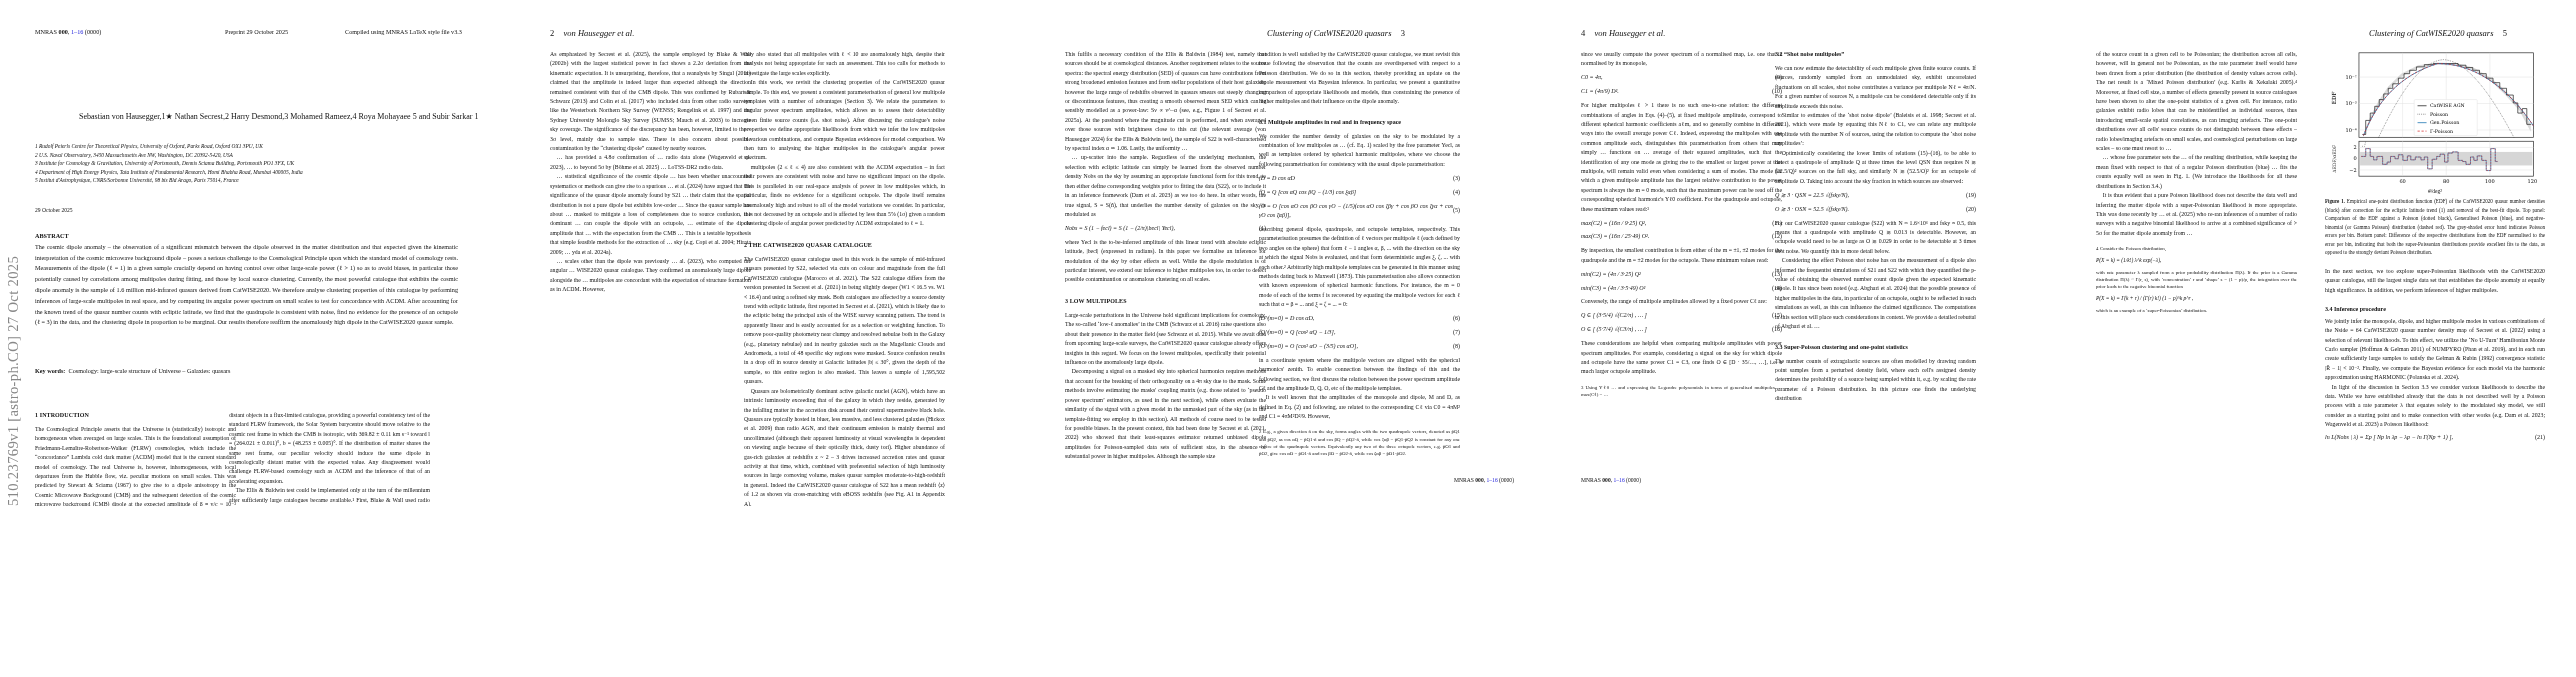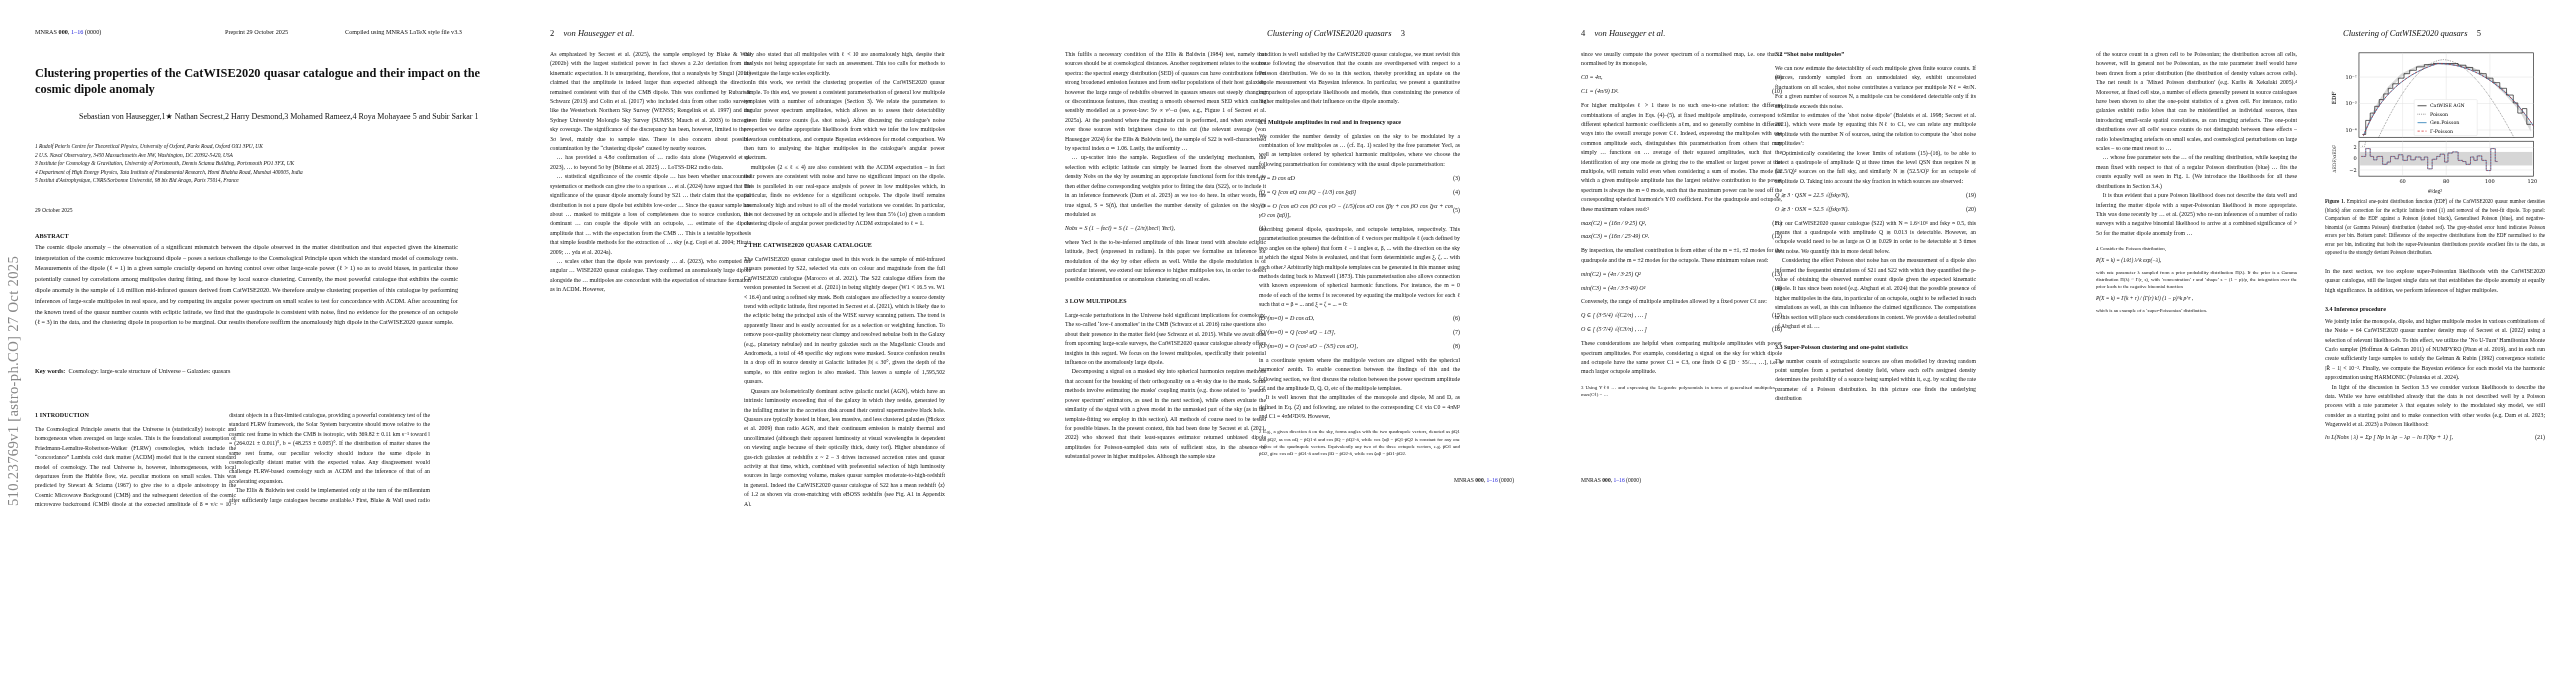--- a/index.html
+++ b/index.html
@@ -36,21 +36,20 @@
 </head>
 <body>
 
 <div class="page p1">
   <div class="runhead" style="left:35px;">
     <span>MNRAS</span> <b>000</b>, <span class="link">1–16</span> <span>(0000)</span>
   </div>
   <div class="runhead" style="left:225px;">Preprint 29 October 2025</div>
   <div class="runhead" style="left:345px;">Compiled using MNRAS LaTeX style file v3.3</div>
 
-  <div class="title">Clustering properties of the CatWISE2020 quasar catalogue and their impact on the cosmic dipole anomaly</div>
   <div class="authors">Sebastian von Hausegger,1★ Nathan Secrest,2 Harry Desmond,3 Mohamed Rameez,4 Roya Mohayaee 5 and Subir Sarkar 1</div>
   <div class="affils">
     <div>1 Rudolf Peierls Centre for Theoretical Physics, University of Oxford, Parks Road, Oxford OX1 3PU, UK</div>
     <div>2 U.S. Naval Observatory, 3450 Massachusetts Ave NW, Washington, DC 20392-5420, USA</div>
     <div>3 Institute for Cosmology &amp; Gravitation, University of Portsmouth, Dennis Sciama Building, Portsmouth PO1 3FX, UK</div>
     <div>4 Department of High Energy Physics, Tata Institute of Fundamental Research, Homi Bhabha Road, Mumbai 400005, India</div>
     <div>5 Institut d'Astrophysique, CNRS/Sorbonne Université, 98 bis Bld Arago, Paris 75014, France</div>
   </div>
   <div class="date">29 October 2025</div>
 
@@ -217,21 +216,21 @@
     <p>Considering the effect Poisson shot noise has on the measurement of a dipole also informed the frequentist simulations of S21 and S22 with which they quantified the p-value of obtaining the observed number count dipole given the expected kinematic dipole. It has since been noted (e.g. Abghari et al. 2024) that the possible presence of higher multipoles in the data, in particular of an octupole, ought to be reflected in such simulations as well, as this can influence the claimed significance. The computations in this section will place such considerations in context. We provide a detailed rebuttal of Abghari et al. …</p>
     <h3 class="sub">3.3 Super-Poisson clustering and one-point statistics</h3>
     <p class="noind">The number counts of extragalactic sources are often modelled by drawing random point samples from a perturbed density field, where each cell's assigned density determines the probability of a source being sampled within it, e.g. by scaling the rate parameter of a Poisson distribution. In this picture one finds the underlying distribution</p>
   </div>
   <div class="footer" style="left:35px;">
     <span>MNRAS</span> <b>000</b>, <span class="link">1–16</span> <span>(0000)</span>
   </div>
 </div>
 
 <div class="page p5">
-  <div class="runhead" style="left:282px;">
+  <div class="runhead" style="left:308px;">
     <span class="big">Clustering of CatWISE2020 quasars</span>&nbsp;&nbsp;&nbsp;&nbsp;&nbsp;
     <span class="pnum">5</span>
   </div>
   <div class="col colL">
     <p class="noind">of the source count in a given cell to be Poissonian; the distribution across all cells, however, will in general not be Poissonian, as the rate parameter itself would have been drawn from a prior distribution (the distribution of density values across cells). The net result is a ‘Mixed Poisson distribution’ (e.g. Karlis &amp; Xekalaki 2005).⁴ Moreover, at fixed cell size, a number of effects generally present in source catalogues have been shown to alter the one-point statistics of a given cell. For instance, radio galaxies exhibit radio lobes that can be misidentified as individual sources, thus introducing small-scale spatial correlations, as can imaging artefacts. The one-point distributions over all cells' source counts do not distinguish between these effects – radio lobes/imaging artefacts on small scales, and cosmological perturbations on large scales – so one must resort to …</p>
     <p>… whose free parameter sets the … of the resulting distribution, while keeping the mean fixed with respect to that of a regular Poisson distribution (blue) … fits the counts equally well as seen in Fig. 1. (We introduce the likelihoods for all these distributions in Section 3.4.)</p>
     <p>It is thus evident that a pure Poisson likelihood does not describe the data well and inferring the matter dipole with a super-Poissonian likelihood is more appropriate. This was done recently by … et al. (2025) who re-ran inferences of a number of radio surveys with a negative binomial likelihood to arrive at a combined significance of &gt; 5σ for the matter dipole anomaly from …</p>
     <div class="foot">
       <div>4 Consider the Poisson distribution,</div>
       <div class="eq" style="font-size:5.4px">

